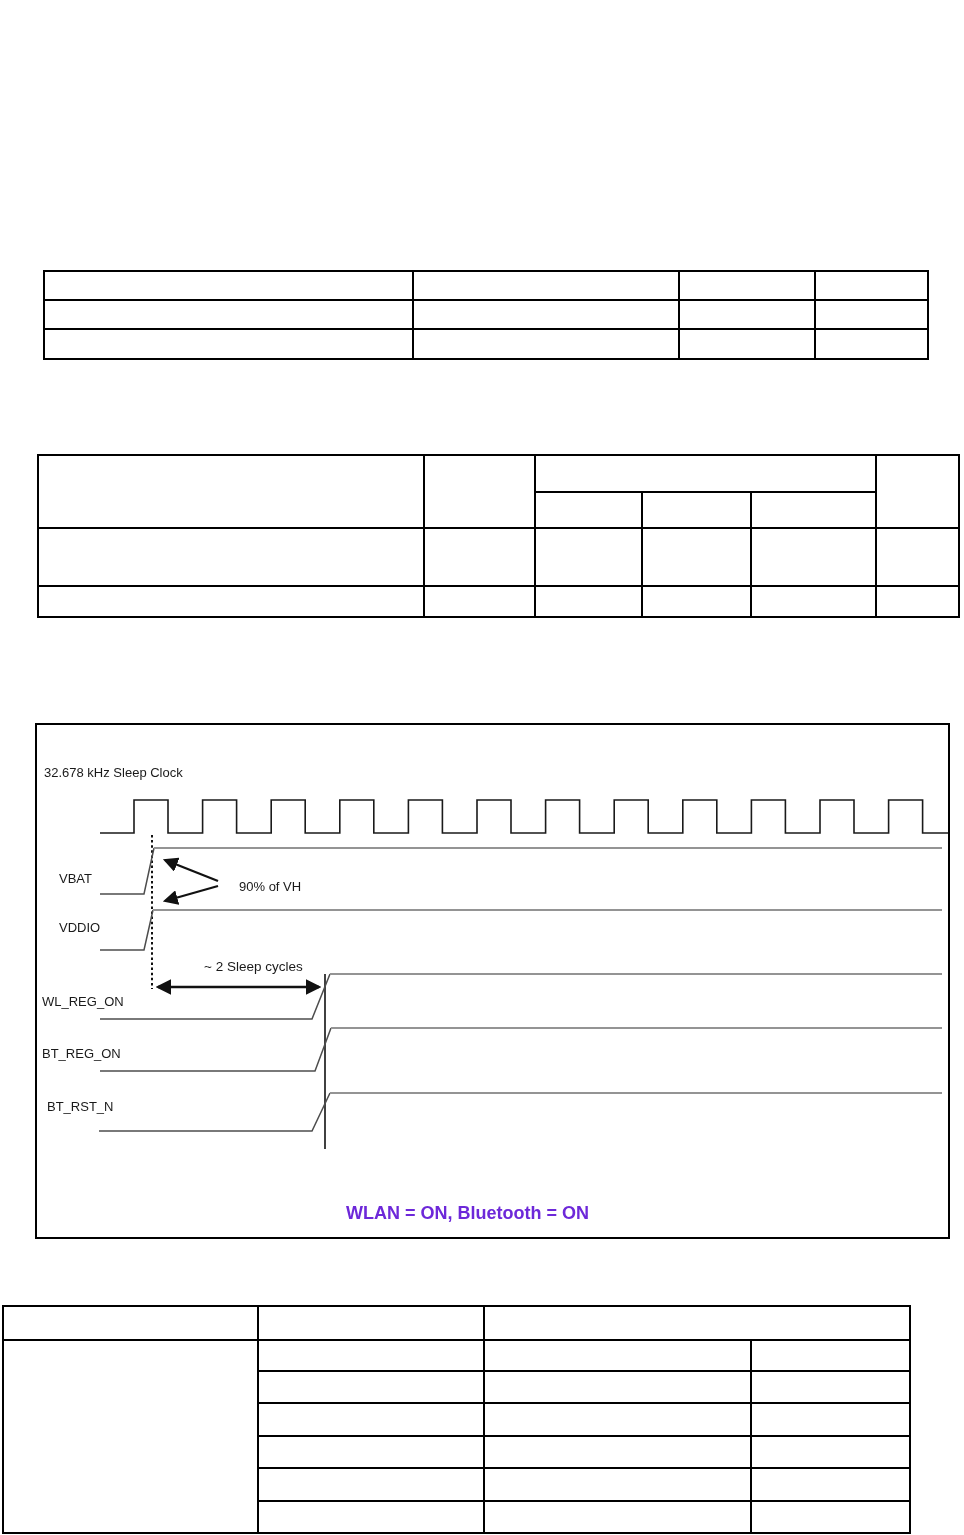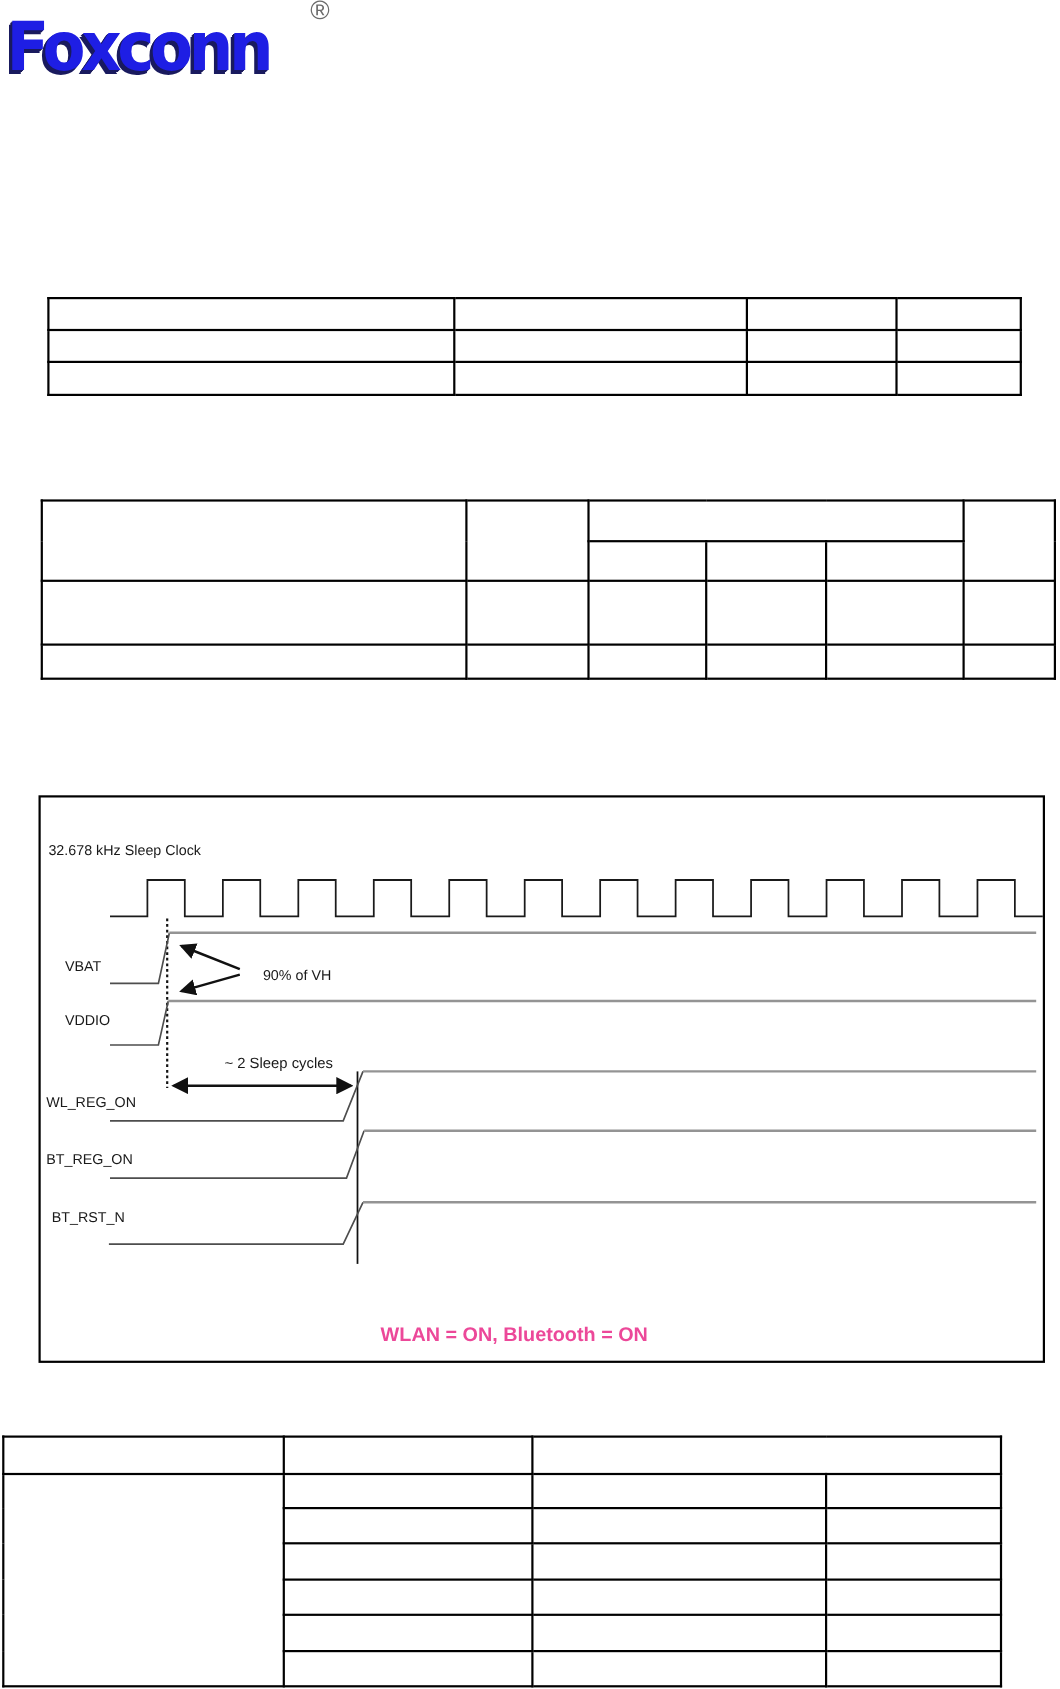--- a/index.html
+++ b/index.html
@@ -30,32 +30,28 @@
     border:2px solid #000;box-sizing:border-box;background:#fff;
   }
   .diagram-box svg{display:block;}
   svg text{
     font-family:"Liberation Sans",sans-serif;font-size:13px;fill:#1a1a1a;
   }
   svg text.sleep-note{font-size:13.5px;}
   
   .caption{
     position:absolute;left:0px;top:1203px;width:935px;text-align:center;
-    font-size:18px;font-weight:bold;color:#ec4899;letter-spacing:0px;
+    font-size:18px;font-weight:bold;color:#6d28d9;letter-spacing:0px;
   }
 </style>
 </head>
 <body>
 
 <div class="page">
 
-  <div class="logo">
-    <div class="logo-text">Foxconn</div>
-    <div class="reg-mark">®</div>
-  </div>
 
   <table class="grid" style="left:43px;top:270px;width:884px;">
     <colgroup>
         <col style="width:369px">
         <col style="width:266px">
         <col style="width:136px">
         <col style="width:113px">
       </colgroup>
     <tbody>
         <tr style="height:29px">

